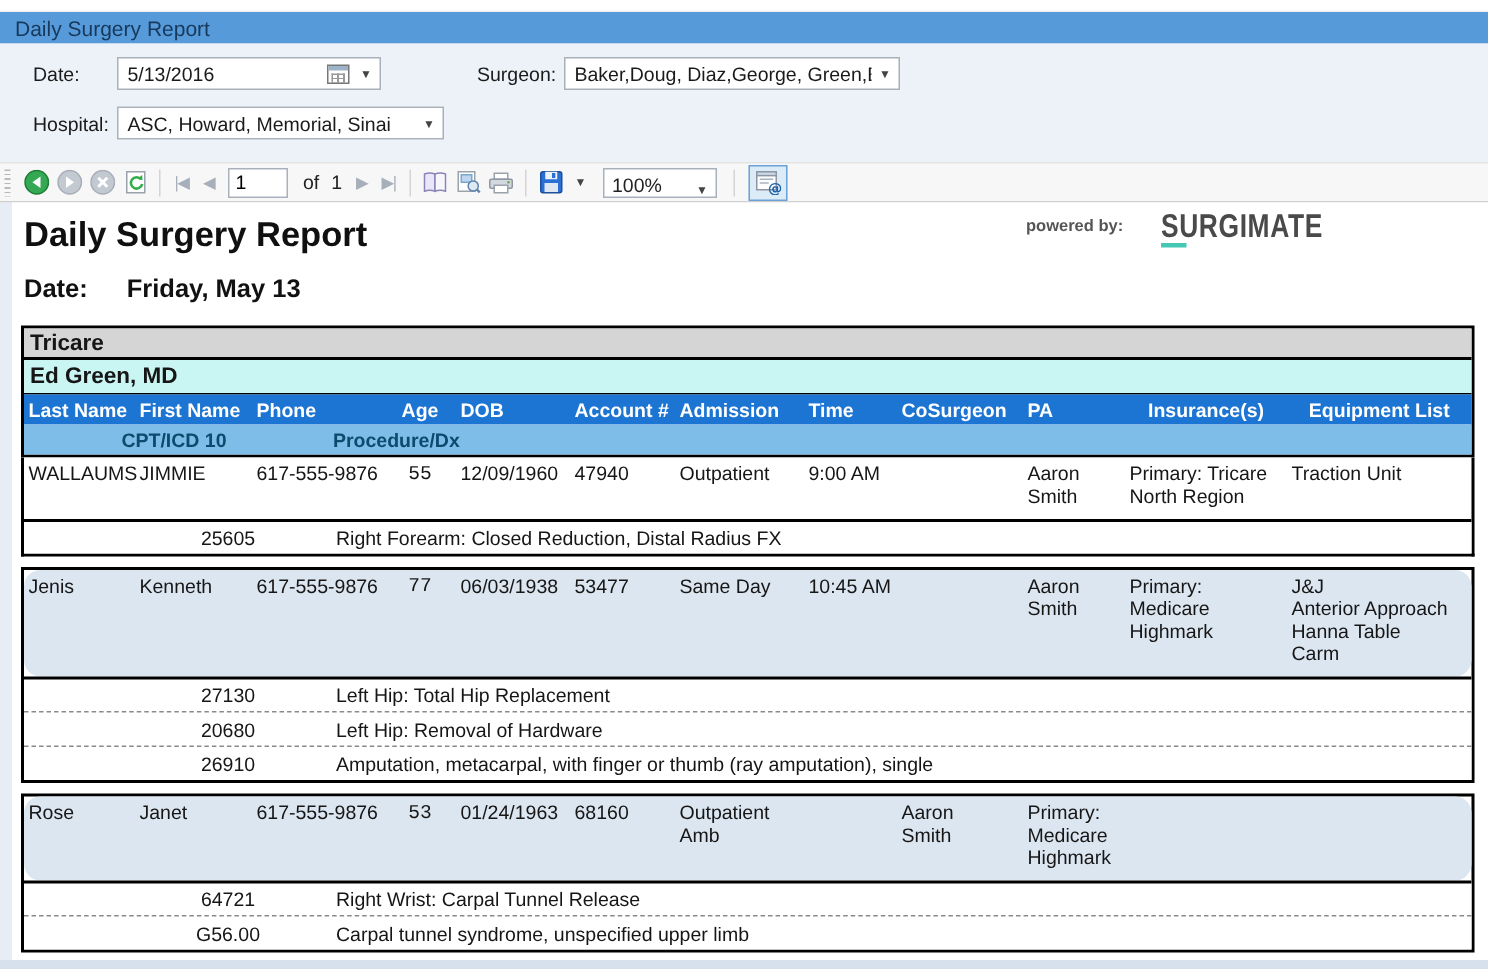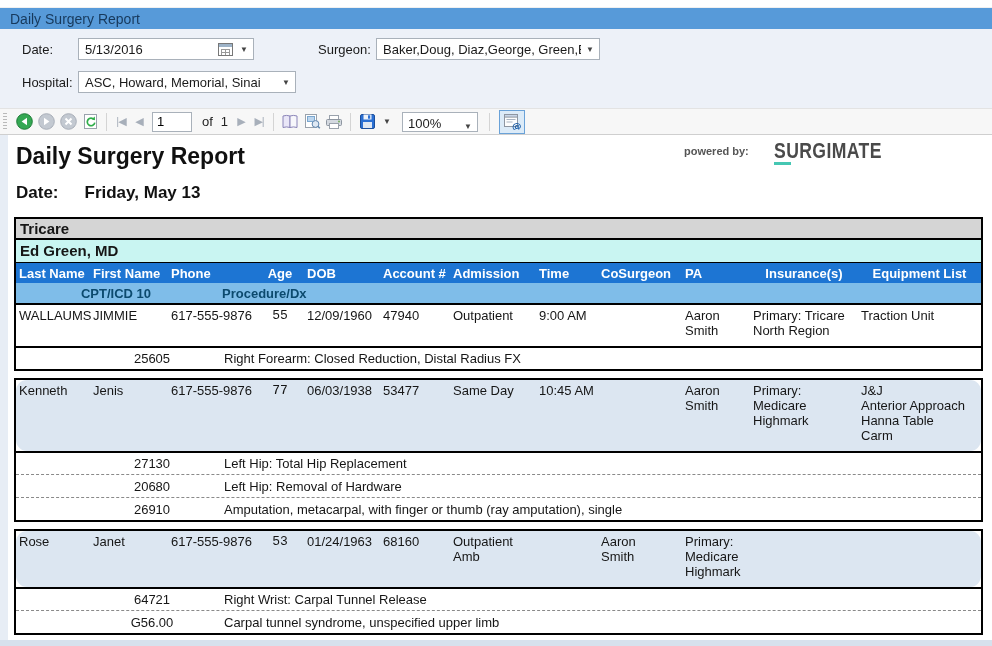--- a/index.html
+++ b/index.html
@@ -259,22 +259,22 @@
             <span>Traction Unit</span>
           </div>
           <div class="subgrid pr">
             <span class="code">25605</span>
             <span class="desc">Right Forearm: Closed Reduction, Distal Radius FX</span>
           </div>
         </div>
 
         <div class="group gap">
           <div class="cols prow bg-alt">
+            <span>Jenis</span>
             <span>Kenneth</span>
-            <span>Jenis</span>
             <span>617-555-9876</span>
             <span class="ctr">77</span>
             <span>06/03/1938</span>
             <span>53477</span>
             <span>Same Day</span>
             <span>10:45 AM</span>
             <span></span>
             <span>Aaron
 Smith</span>
             <span>Primary:

